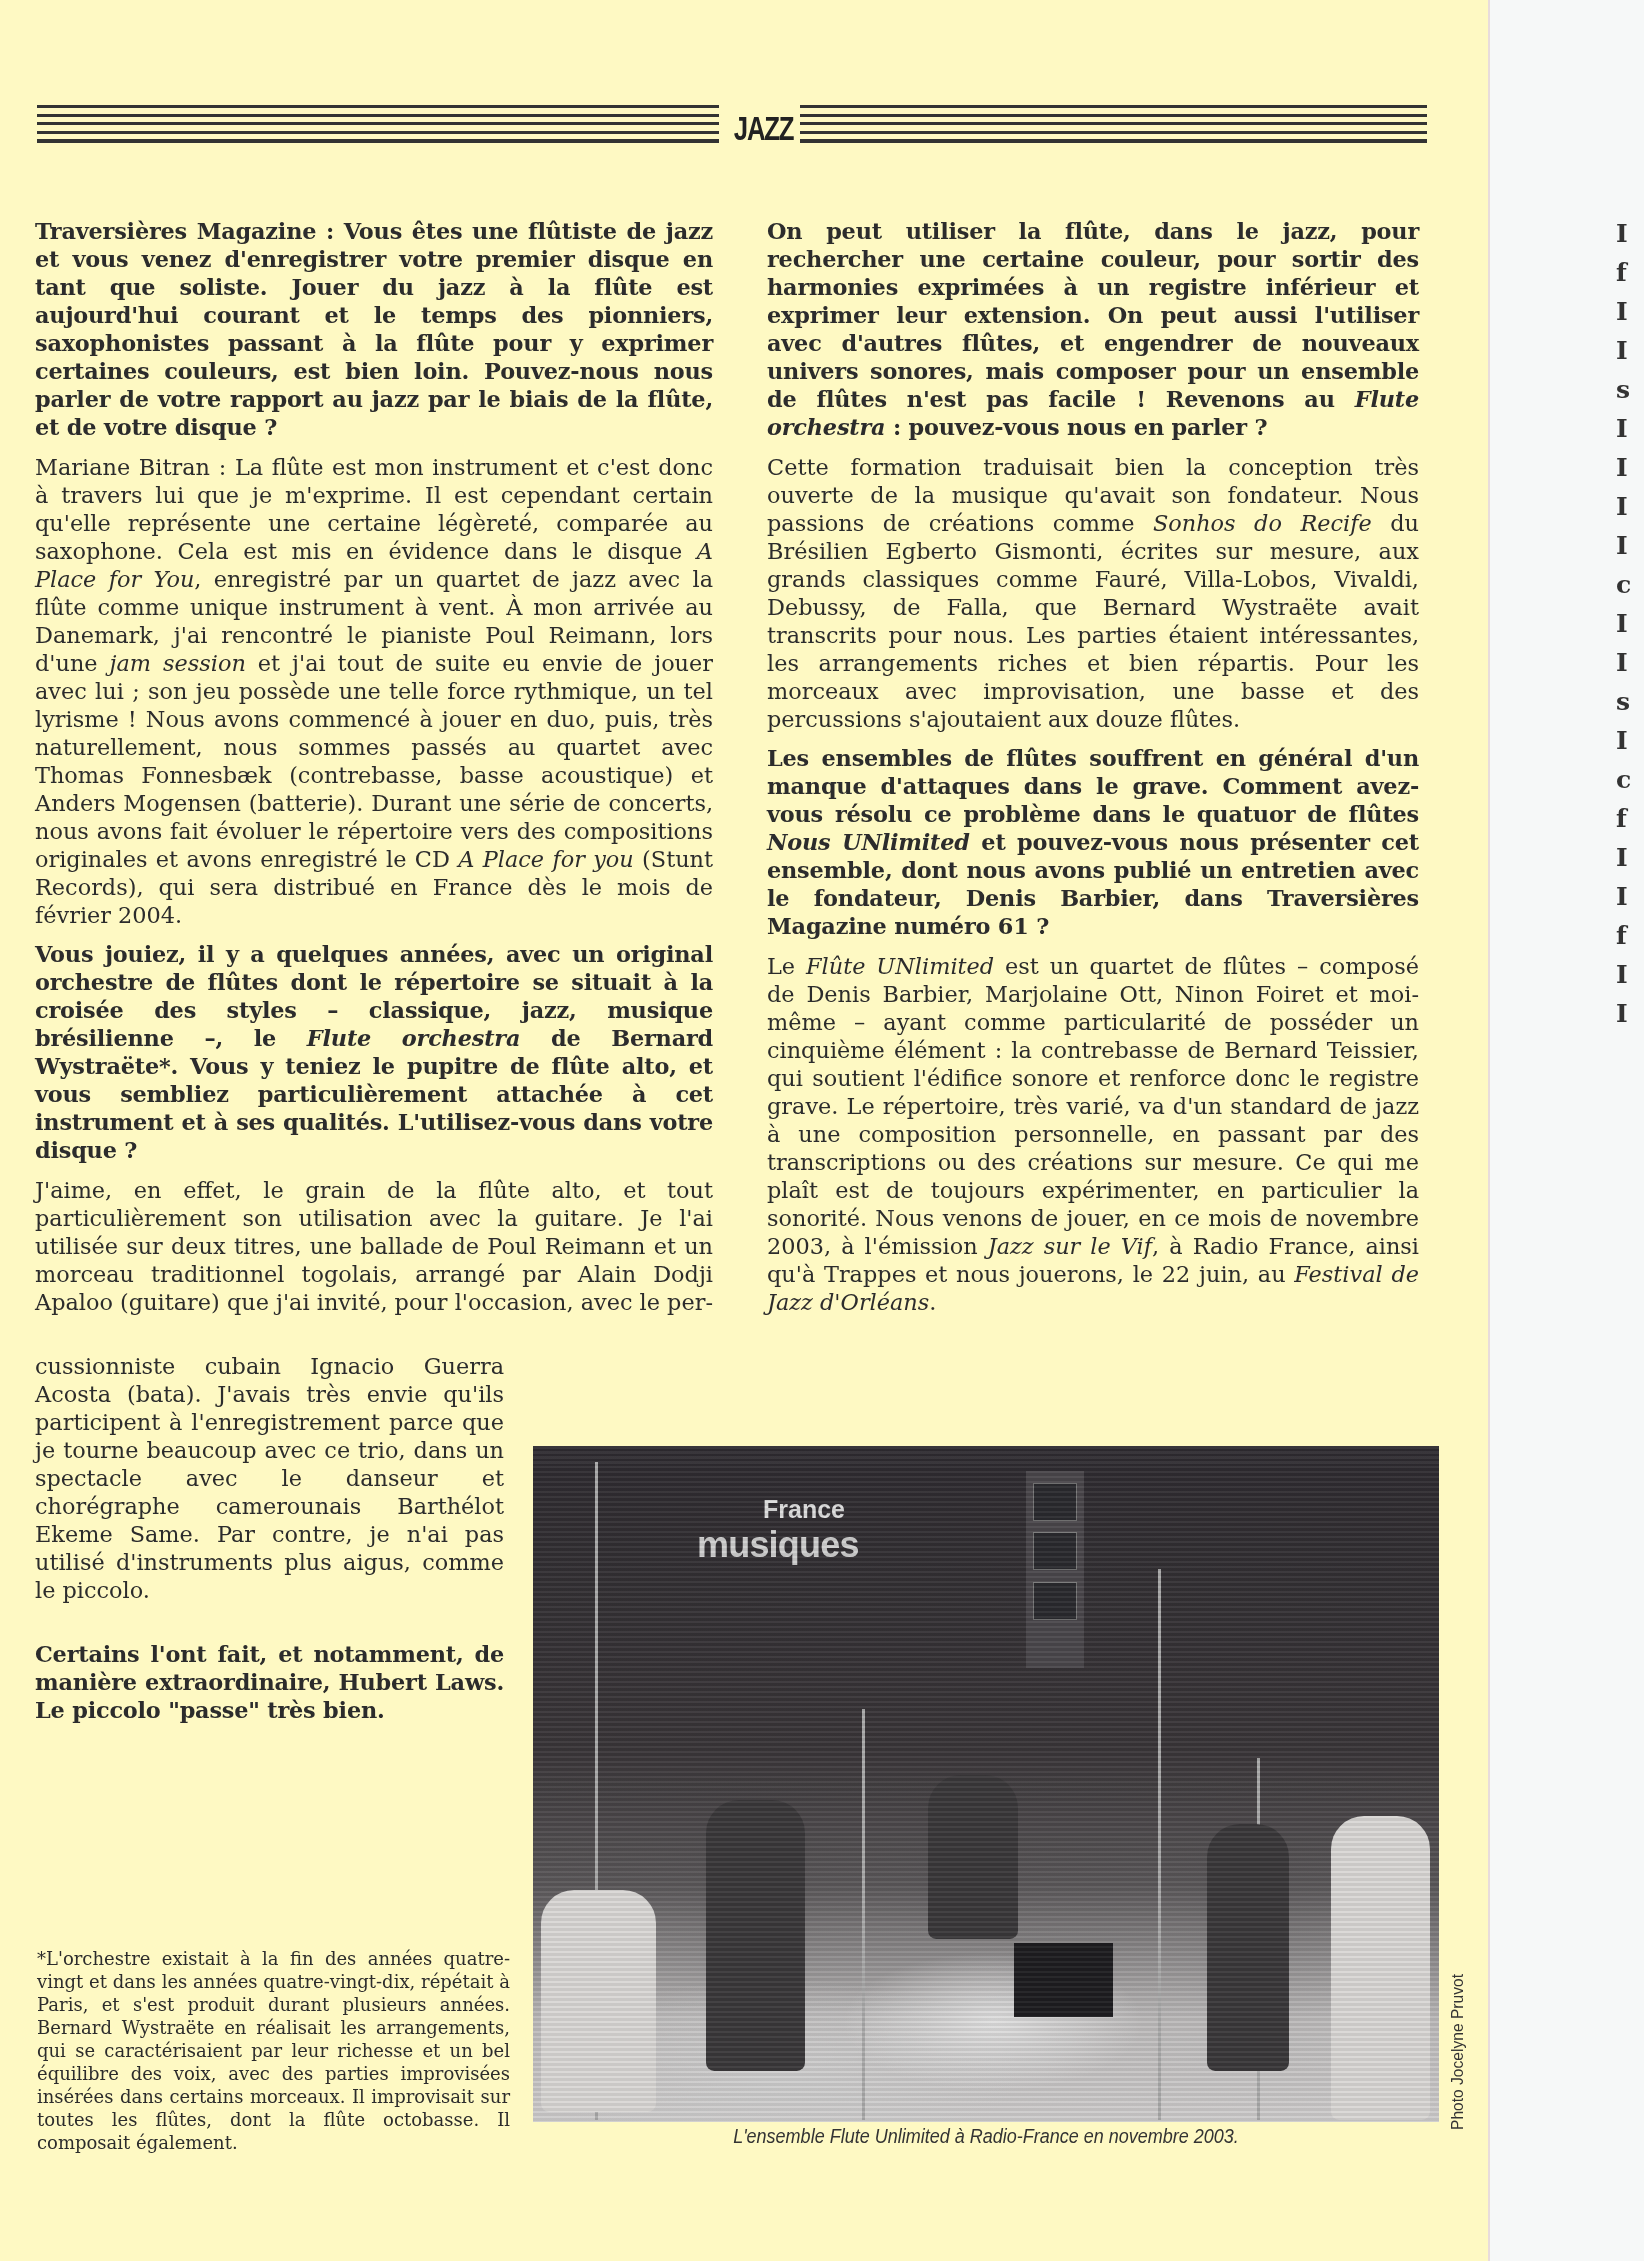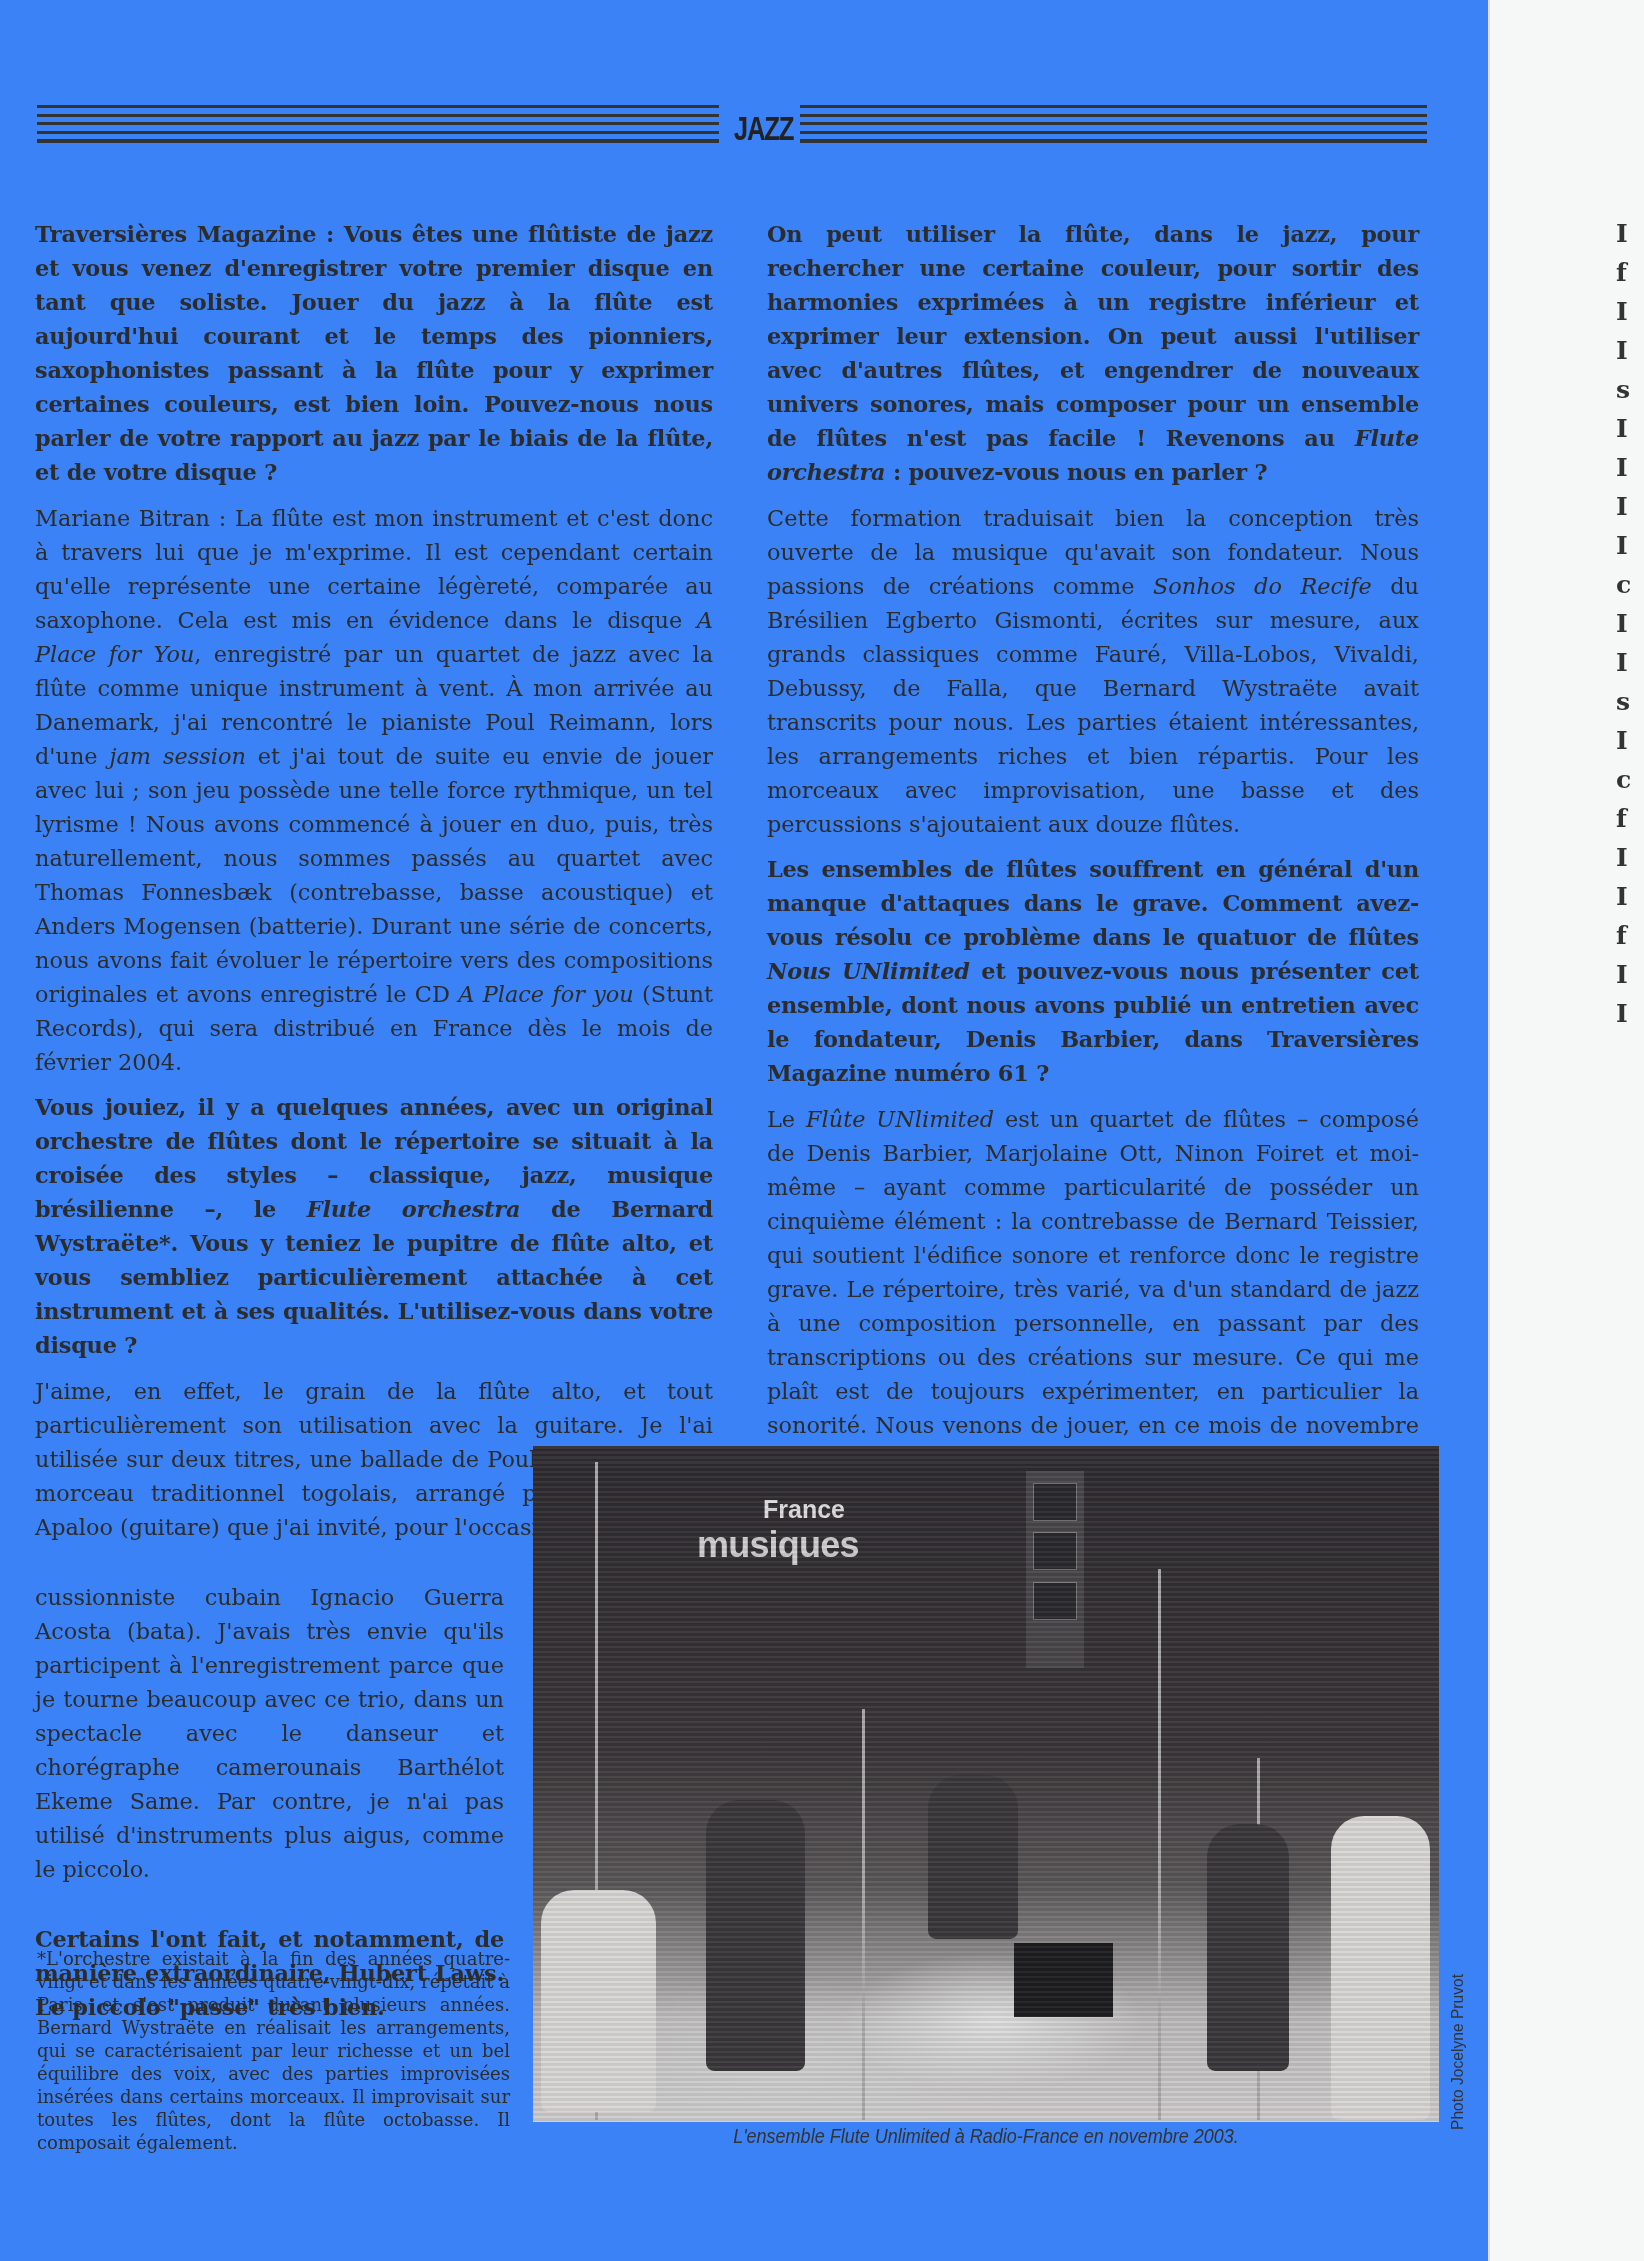--- a/index.html
+++ b/index.html
@@ -1,33 +1,33 @@
 <!DOCTYPE html>
 <html style="font-size:13px"><head>
 <meta charset="utf-8">
 <style>
   html,body{margin:0;padding:0;}
   body{width:1645px;height:2261px;background:#f3f8f7;position:relative;overflow:hidden;
        font-family:"DejaVu Serif","Liberation Serif",serif;color:#2c2c2c;}
-  .page{position:absolute;left:0;top:0;width:1488px;height:2261px;background:#3b82f6;}
+  .page{position:absolute;left:0;top:0;width:1488px;height:2261px;background:#fef9c3;}
   .gutter{position:absolute;left:1488px;top:0;width:156px;height:2261px;background:#f6f8f8;
           border-left:2.5px solid #e8dcdc;}
   .next-page-edge{position:absolute;left:1616px;top:214px;width:16.4px;}
   .next-page-edge span{display:block;height:39px;font-weight:bold;font-size:25px;line-height:39px;color:#333;font-family:"DejaVu Serif",serif;}
   
   .header{position:absolute;left:37px;top:105px;width:1390px;height:44px;}
   .rules-left,.rules-right{position:absolute;top:0;height:44px;}
   .rules-left{left:0;width:682px;}
   .rules-right{left:763px;width:627px;}
   .rules-left i,.rules-right i{display:block;height:3.3px;background:#333;margin-bottom:5.3px;}
   .section-label{position:absolute;left:689px;top:1.6px;width:71px;height:43px;text-align:center;
        font-family:"Liberation Sans",sans-serif;font-weight:bold;font-size:33px;line-height:43px;
        letter-spacing:-1.6px;transform:scaleX(0.78);transform-origin:center;color:#222;}
   
-  .col{position:absolute;font-size:22.4px;line-height:34px;text-align:justify;}
+  .col{position:absolute;font-size:22.4px;line-height:28px;text-align:justify;}
   .col-left{left:35px;top:217px;width:678px;}
   .col-right{left:767px;top:217px;width:652px;}
   .q{font-weight:bold;margin:0 0 11.5px 0;letter-spacing:-0.2px;}
   .a{margin:0 0 11.5px 0;}
   .narrow{width:469px;margin-top:36px;}
   em{font-style:italic;}
   .footnote{position:absolute;left:37px;top:1947px;width:473px;font-size:18px;line-height:23px;text-align:justify;}
   
   .photo{position:absolute;left:533px;top:1446px;width:906px;height:676px;
          background:

